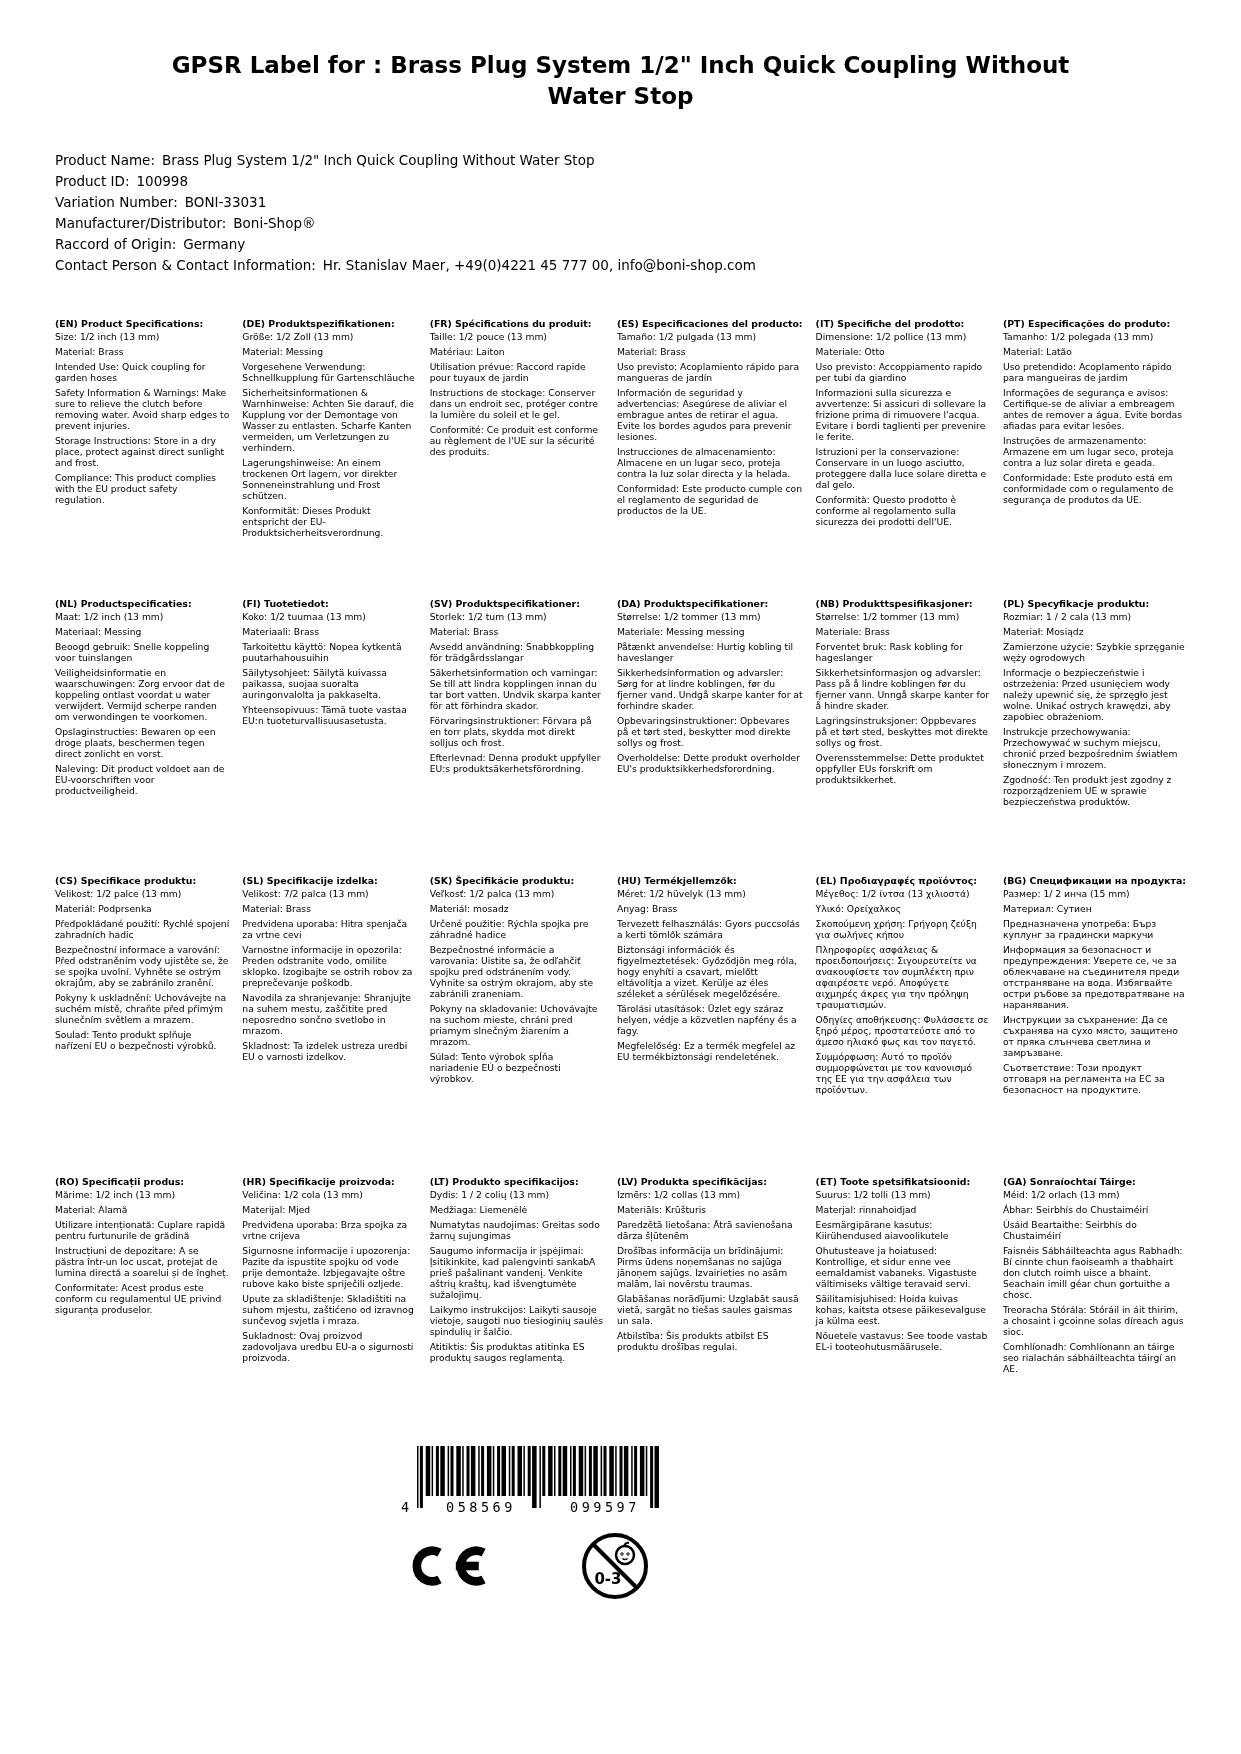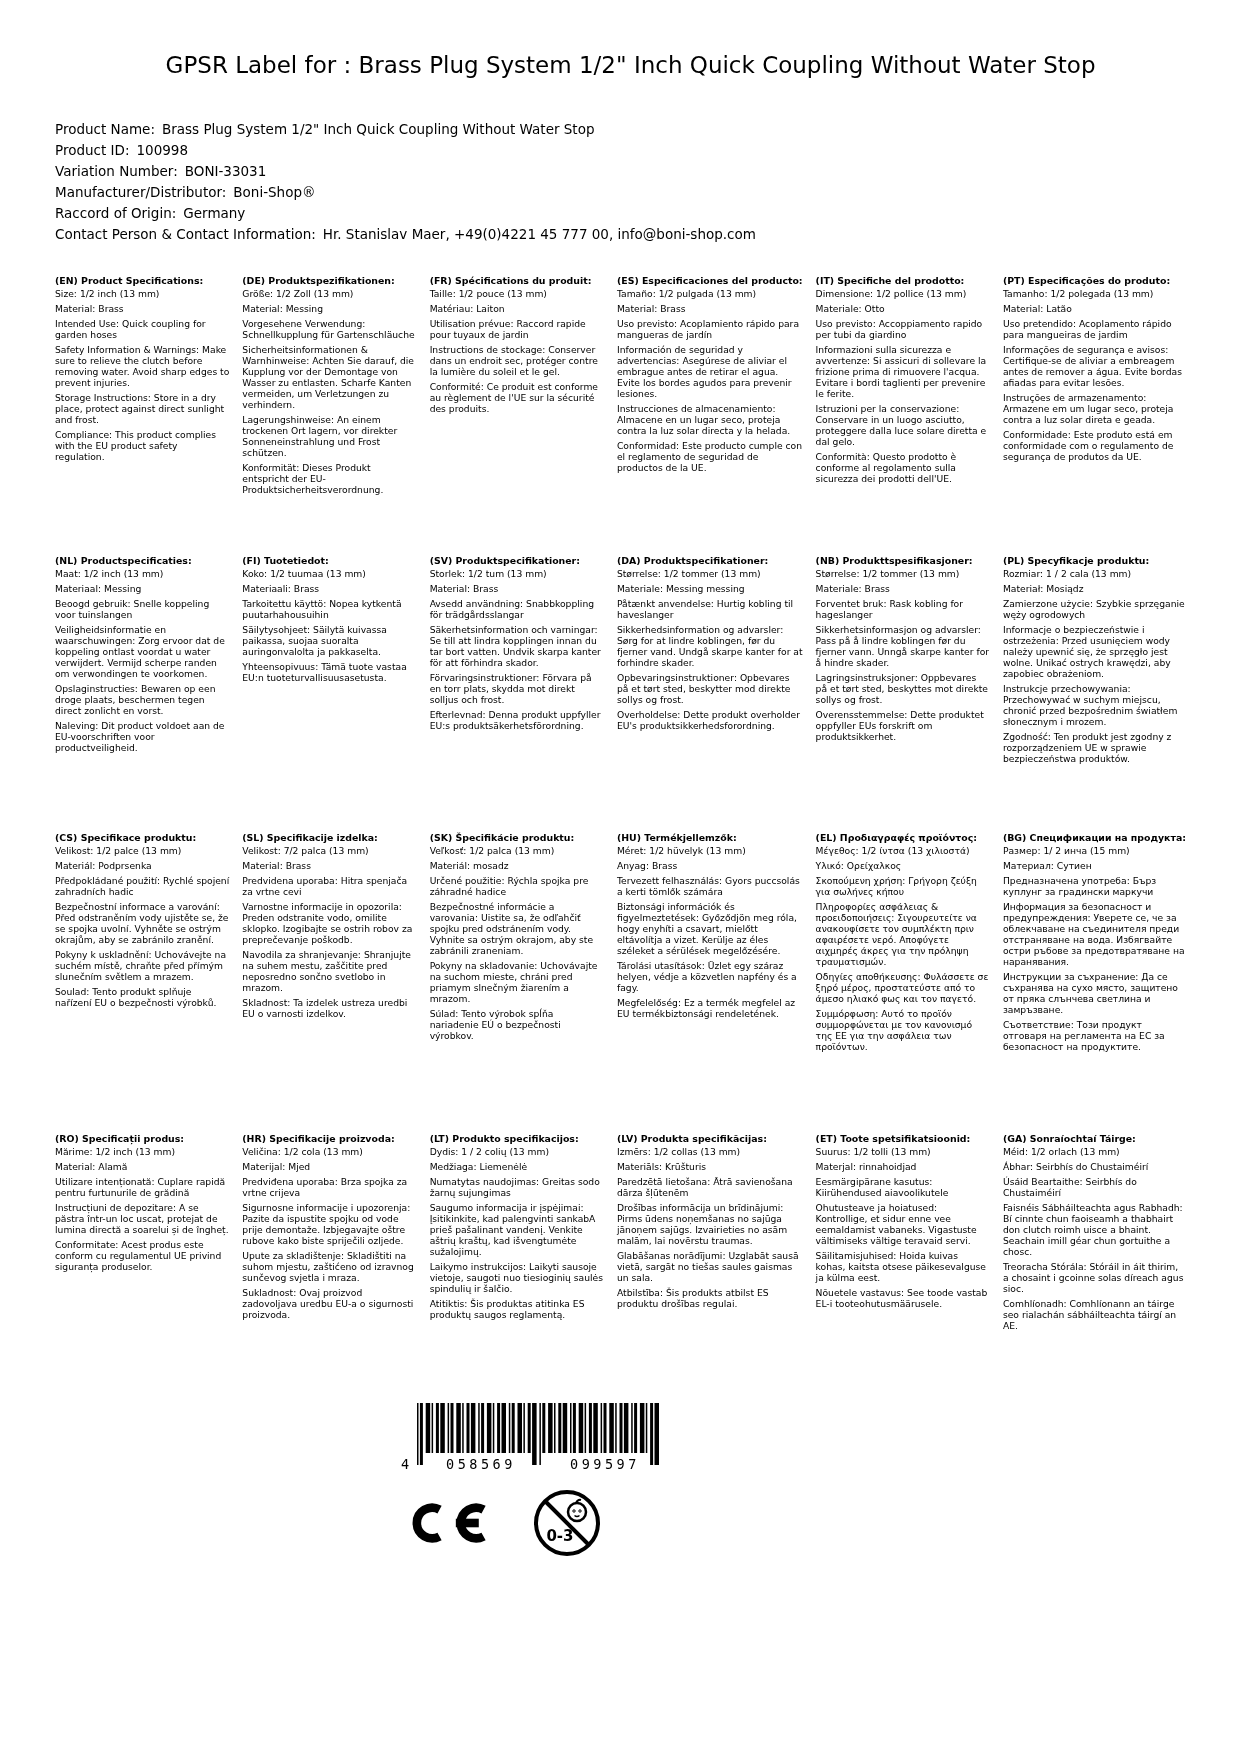--- a/index.html
+++ b/index.html
@@ -5,43 +5,43 @@
   html,body{margin:0;padding:0;}
   body{
     width:1241px;height:1754px;
     background:#ffffff;color:#000000;
     font-family:"DejaVu Sans", sans-serif;
     position:relative;overflow:hidden;
     box-sizing:border-box;padding:0 55px;
   }
   .page-title{
     margin:50px auto 0;max-width:950px;
-    text-align:right;font-size:23px;line-height:31px;font-weight:400;
+    text-align:center;font-size:23px;line-height:31px;font-weight:700;
   }
   .info-block{margin-top:38px;font-size:13.5px;line-height:21px;}
   .info-row{white-space:nowrap;}
   .info-label{font-weight:400;margin-right:7px;}
   .spec-grid{
-    margin-top:30px;
+    margin-top:42px;
     display:grid;
     grid-template-columns:repeat(6,1fr);
     grid-template-rows:280px 277px 301px 262px;
     column-gap:13px;
   }
   .spec-block{font-size:9.2px;line-height:11px;overflow:visible;}
   .spec-header{font-weight:700;font-size:9.4px;line-height:11.5px;margin-bottom:1px;white-space:nowrap;}
   .spec-para{margin:0 0 4px;overflow-wrap:anywhere;}
   .barcode-wrap{margin-top:6px;margin-left:338px;width:310px;}
   .barcode{display:block;}
   .barcode rect{fill:#000;}
   .barcode text{
     font-family:"DejaVu Sans Mono", monospace;
     font-size:13.5px;letter-spacing:3.5px;fill:#000;
   }
-  .symbols-row{margin-top:8px;margin-left:353px;display:flex;align-items:center;gap:36px;height:72px;}
+  .symbols-row{margin-top:8px;margin-left:353px;display:flex;align-items:center;gap:84px;height:72px;}
   .ce-icon path, .ce-icon line{stroke:#000;fill:none;}
   .age-icon circle, .age-icon line, .age-icon path{stroke:#000;fill:none;}
   .age-icon text{fill:#000;font-family:"DejaVu Sans", sans-serif;font-weight:700;font-size:15px;letter-spacing:0;}
 </style>
 </head>
 <body>
 
 <h1 class="page-title">GPSR Label for : Brass Plug System 1/2" Inch Quick Coupling Without Water Stop</h1>
 
 <div class="info-block">

